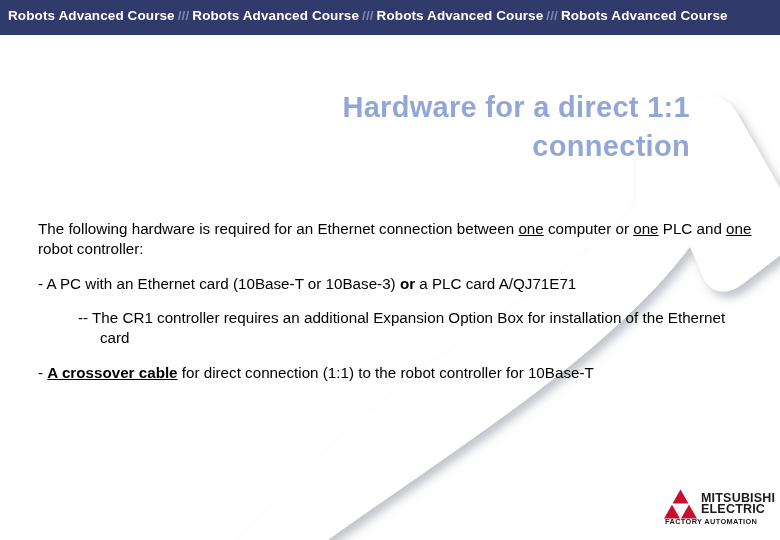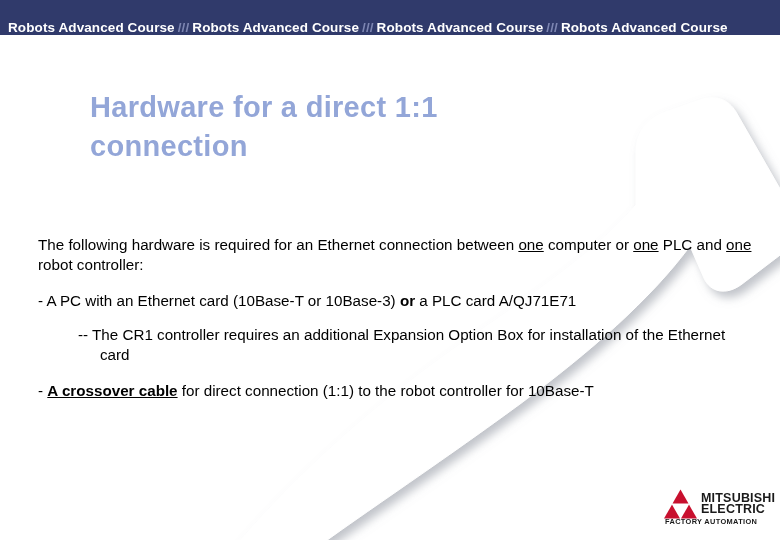--- a/index.html
+++ b/index.html
@@ -27,21 +27,21 @@
     left: 0; top: 0;
     width: 780px;
     height: 35px;
     background: #303a6b;
     overflow: hidden;
     z-index: 40;
   }
   #header-strip {
     position: absolute;
     left: 8px;
-    top: 20px;
+    top: 8px;
     white-space: nowrap;
     font-size: 13.5px;
     font-weight: bold;
     color: #ffffff;
     letter-spacing: 0.1px;
   }
   #header-strip .sep {
     color: #7d86b2;
     font-weight: bold;
     padding: 0 3px;
@@ -56,42 +56,42 @@
     z-index: 5;
     pointer-events: none;
   }
 
   
   #title {
     position: absolute;
     left: 90px;
     top: 88px;
     width: 600px;
-    text-align: left;
+    text-align: right;
     z-index: 20;
     font-size: 29px;
     font-weight: bold;
     line-height: 1.33;
     color: #93a6d8;
     letter-spacing: 0.3px;
   }
 
   
   #body-copy {
     position: absolute;
     left: 38px;
     top: 219px;
     width: 718px;
     z-index: 20;
     color: #000000;
     font-size: 15.2px;
     line-height: 1.30;
   }
   .para {
-    margin: 16px 0 15px 0;
+    margin: 0 0 15px 0;
   }
   .para.sub {
     margin: 0 0 15px 0;
     padding-left: 62px;
     text-indent: -22px;
   }
   .para.hang {
     padding-left: 12px;
     text-indent: -12px;
   }

